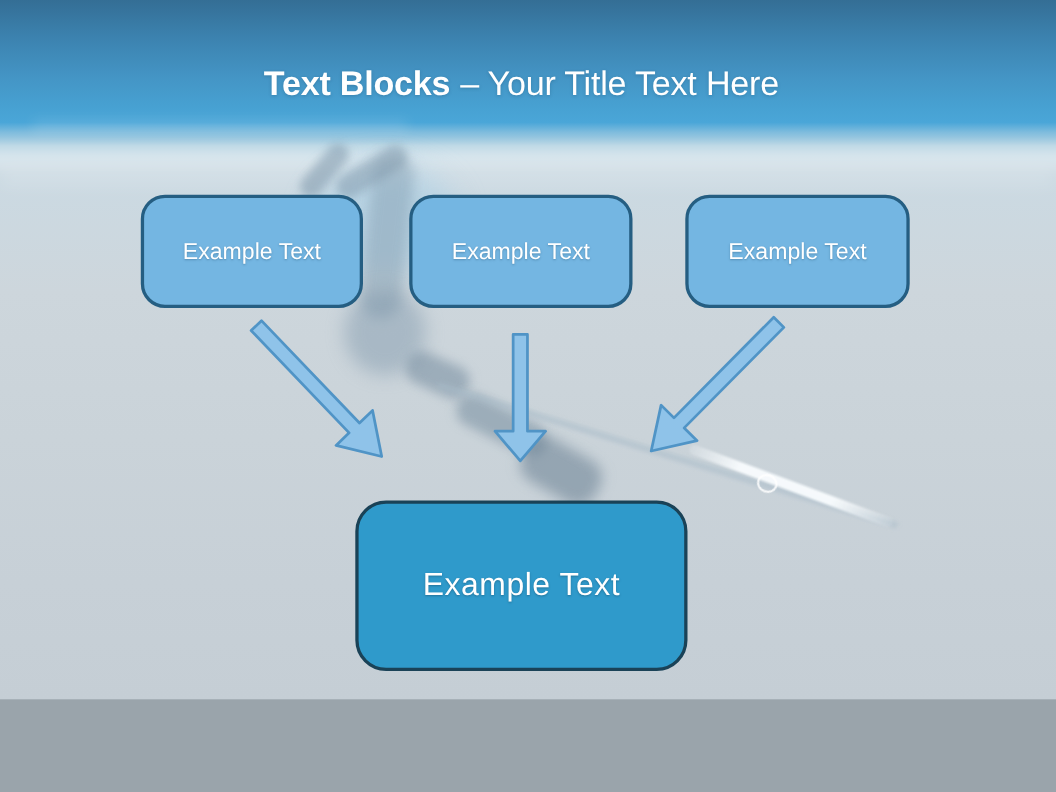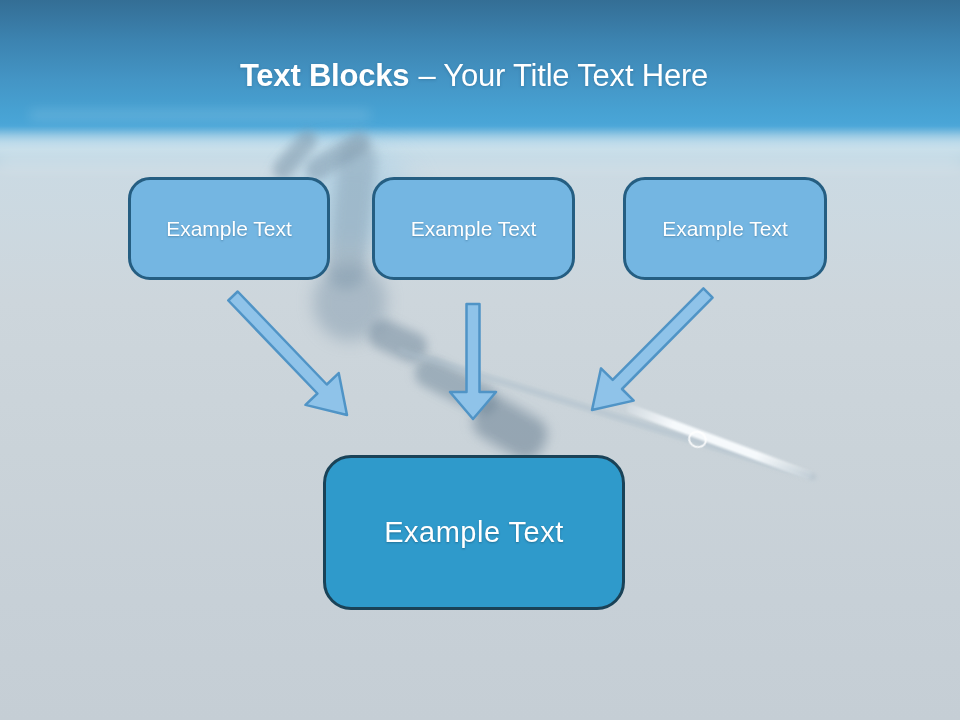--- a/index.html
+++ b/index.html
@@ -1,17 +1,17 @@
 <!DOCTYPE html>
 <html style="--color-title-text: #ffffff; --color-band-top: #346e95; --color-band-mid: #4495c5; --color-band-bottom: #4aa6d8; --color-canvas: #cbd4da; --color-top-box-fill: #74b6e2; --color-top-box-border: #255e82; --color-top-box-text: #ffffff; --color-center-box-fill: #2f9acb; --color-center-box-border: #1a4257; --color-center-box-text: #ffffff; --color-arrow-fill: #8fc3e9; --color-arrow-stroke: #5094c6;"><head>
 <meta charset="utf-8">
 <style>
   html,body{margin:0;padding:0;background:#9aa4ab;}
   .slide{
-    position:relative;width:960px;height:720px;overflow:hidden;
+    position:relative;width:960px;height:636px;overflow:hidden;
     font-family:"Liberation Sans",sans-serif;
     -webkit-font-smoothing:antialiased;
   }
   
   .bg{position:absolute;inset:0;z-index:0;overflow:hidden;}
   .bg-grad{
     position:absolute;inset:0;
     background:linear-gradient(180deg,
       #346e95 0%,
       #3c83b0 5.56%,

